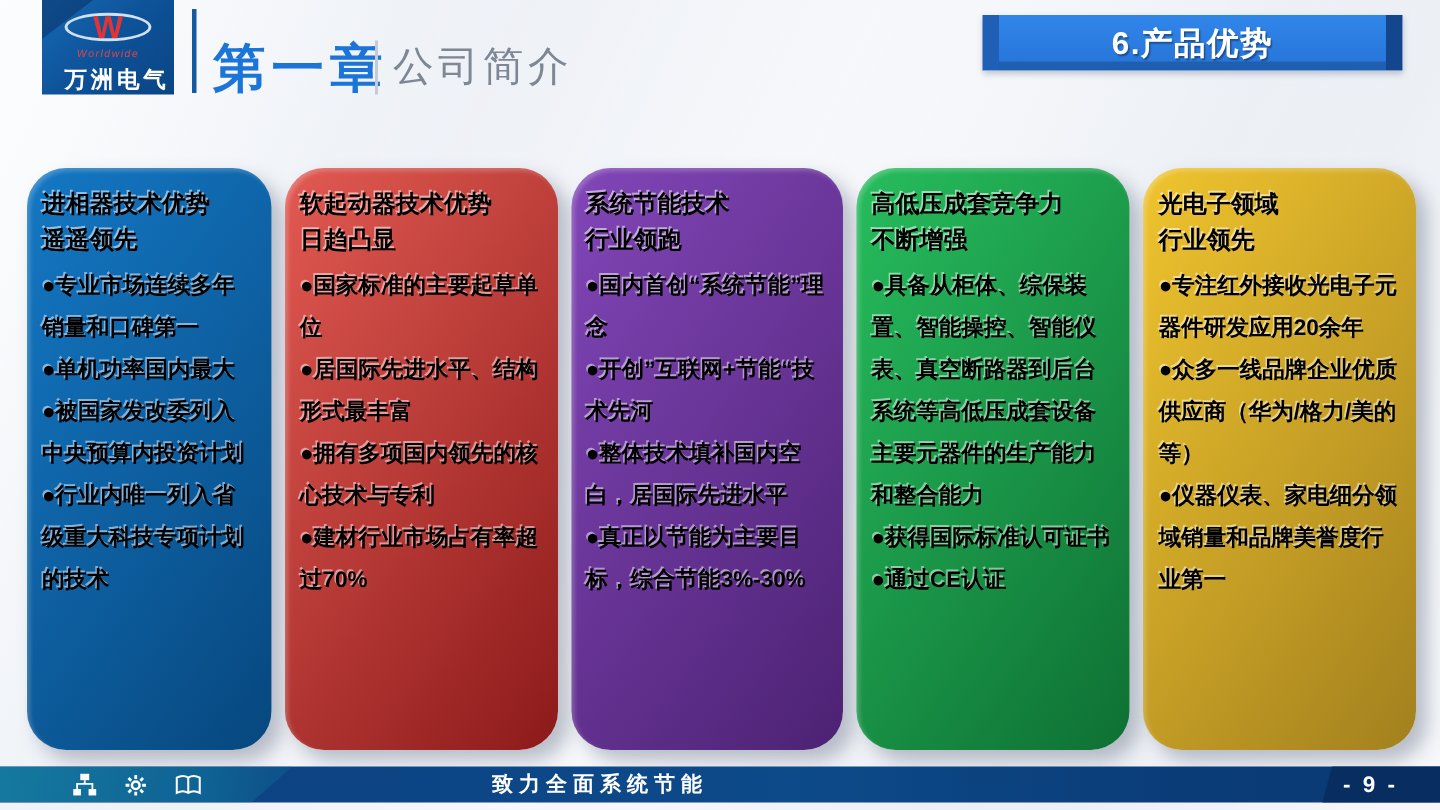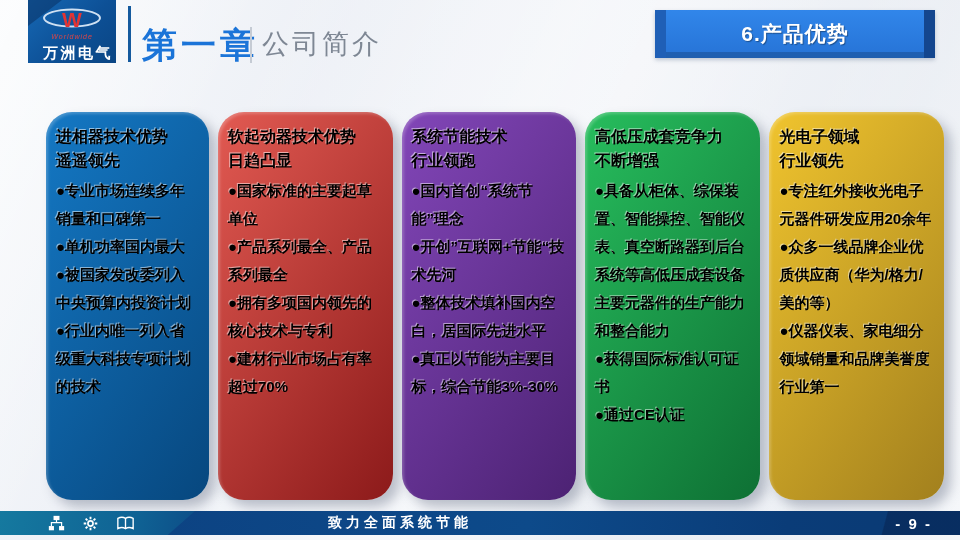--- a/index.html
+++ b/index.html
@@ -20,34 +20,34 @@
   .emblem .ring{position:absolute;left:50%;top:52%;transform:translate(-50%,-50%);
     width:54px;height:15px;border:2px solid #cfe0f2;border-radius:50%;}
   .worldwide{text-align:center;color:#e04545;font-size:7px;font-style:italic;letter-spacing:1px;line-height:8px;}
   .logoname{text-align:center;color:#ffffff;font-weight:bold;font-size:15px;letter-spacing:2.5px;margin-top:3px;padding-left:12px;}
 
   .hdr-vbar{position:absolute;left:128px;top:6px;width:3px;height:56px;background:#155a9e;}
   .chapter{position:absolute;left:142px;top:22px;font-size:35px;font-weight:bold;color:#1b74d8;letter-spacing:4px;}
   .hdr-gray-divider{position:absolute;left:250px;top:27px;width:2px;height:36px;background:#c5cbd4;}
   .section-title{position:absolute;left:262px;top:26px;font-size:27px;color:#7e8794;letter-spacing:3px;}
 
-  .banner{position:absolute;left:655px;top:10px;width:280px;height:48px;box-sizing:border-box;
+  .banner{position:absolute;left:655px;top:10px;width:280px;height:37px;box-sizing:border-box;
     background:linear-gradient(180deg,#3186ea 0%,#2673d6 100%);
     border-left:11px solid #1f5fb6;border-right:11px solid #14468e;
     box-shadow:inset 0 -6px 0 rgba(0,0,0,.18), 0 2px 4px rgba(90,110,140,.35);
     display:flex;align-items:center;justify-content:center;}
   .banner-label{color:#ffffff;font-size:21px;font-weight:bold;letter-spacing:1px;
     text-shadow:1px 1px 1px rgba(0,0,0,.35);}
 
   
   .cards{position:absolute;left:18px;top:112px;width:926px;height:388px;
     display:flex;gap:9px;align-items:stretch;}
   .card{flex:1;border-radius:26px;padding:13px 10px 12px 10px;box-sizing:border-box;
     box-shadow:7px 7px 12px rgba(110,120,140,.45),inset 2px 2px 3px rgba(255,255,255,.22);}
-  .card:nth-child(1){flex:0 0 163px;margin-left:28px;}
+  .card:nth-child(1){flex:0 0 163px;}
   .card-title{margin:0 0 4px 0;font-size:16px;font-weight:bold;color:#000;
     line-height:24px;text-shadow:-1px -1px 0 rgba(255,255,255,.55);}
   .card-title span{display:block;}
   .card-bullets{margin:0;padding:0;list-style:none;font-size:15px;font-weight:bold;color:#000;
     line-height:28px;text-shadow:-1px -1px 0 rgba(255,255,255,.5);}
 
   
   .footer{position:absolute;left:0;top:511px;width:960px;height:24px;
     background:linear-gradient(90deg,#0c4080 0%,#0d4a8a 55%,#0a3c78 82%,#0a3a74 100%);}
   .footer::before{content:'';position:absolute;left:0;top:0;height:100%;width:195px;
@@ -98,21 +98,21 @@
         </ul>
     </section>
 
     <section class="card" style="background: linear-gradient(125deg, rgb(226, 90, 82) 0%, rgb(140, 26, 26) 100%);">
       <h3 class="card-title">
         <span class="t1">软起动器技术优势</span>
         <span class="t2">日趋凸显</span>
       </h3>
       <ul class="card-bullets">
           <li>●国家标准的主要起草单位</li>
-          <li>●产品系列最全、产品系列最全</li>
+          <li>●居国际先进水平、结构形式最丰富</li>
           <li>●拥有多项国内领先的核心技术与专利</li>
           <li>●建材行业市场占有率超过70%</li>
         </ul>
     </section>
 
     <section class="card" style="background: linear-gradient(125deg, rgb(130, 70, 184) 0%, rgb(76, 34, 115) 100%);">
       <h3 class="card-title">
         <span class="t1">系统节能技术</span>
         <span class="t2">行业领跑</span>
       </h3>

